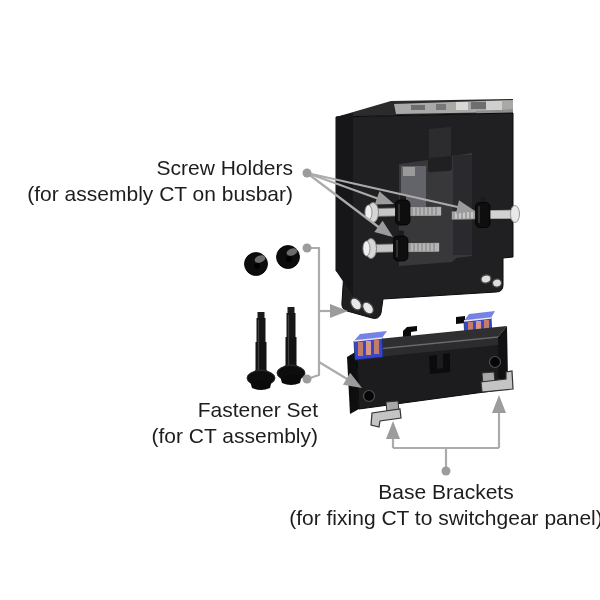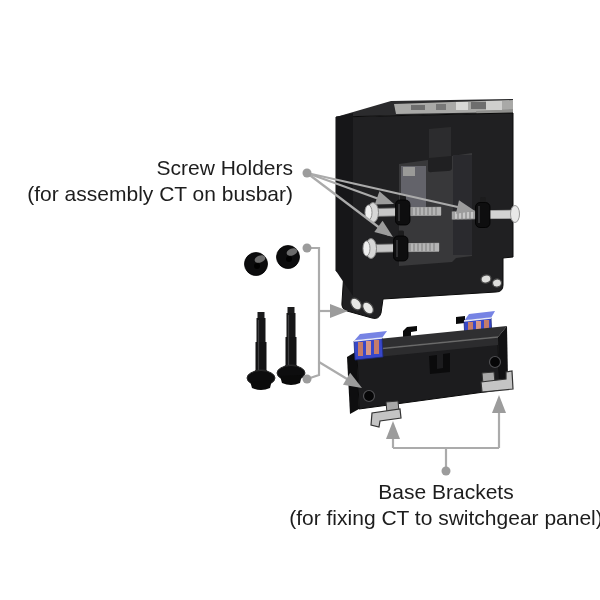--- a/index.html
+++ b/index.html
@@ -214,18 +214,22 @@
       <polygon points="0,0 -18,-7 -18,7" transform="translate(483,395) rotate(-90)" fill="#9c9c9c" stroke="none"></polygon>
       <circle cx="430" cy="471" r="4.5" fill="#9c9c9c" stroke="none"></circle>
     </g>
   </g>
 </svg>
 
   <div id="label-screw-holders" class="callout-label lbl-right">
     <span class="lbl-line">Screw Holders</span>
     <span class="lbl-line">(for assembly CT on busbar)</span>
   </div>
+  <div id="label-fastener-set" class="callout-label lbl-right">
+    <span class="lbl-line">Fastener Set</span>
+    <span class="lbl-line">(for CT assembly)</span>
+  </div>
   <div id="label-base-brackets" class="callout-label lbl-center">
     <span class="lbl-line">Base Brackets</span>
     <span class="lbl-line">(for fixing CT to switchgear panel)</span>
   </div>
 
 </div>
 
 </body></html>

